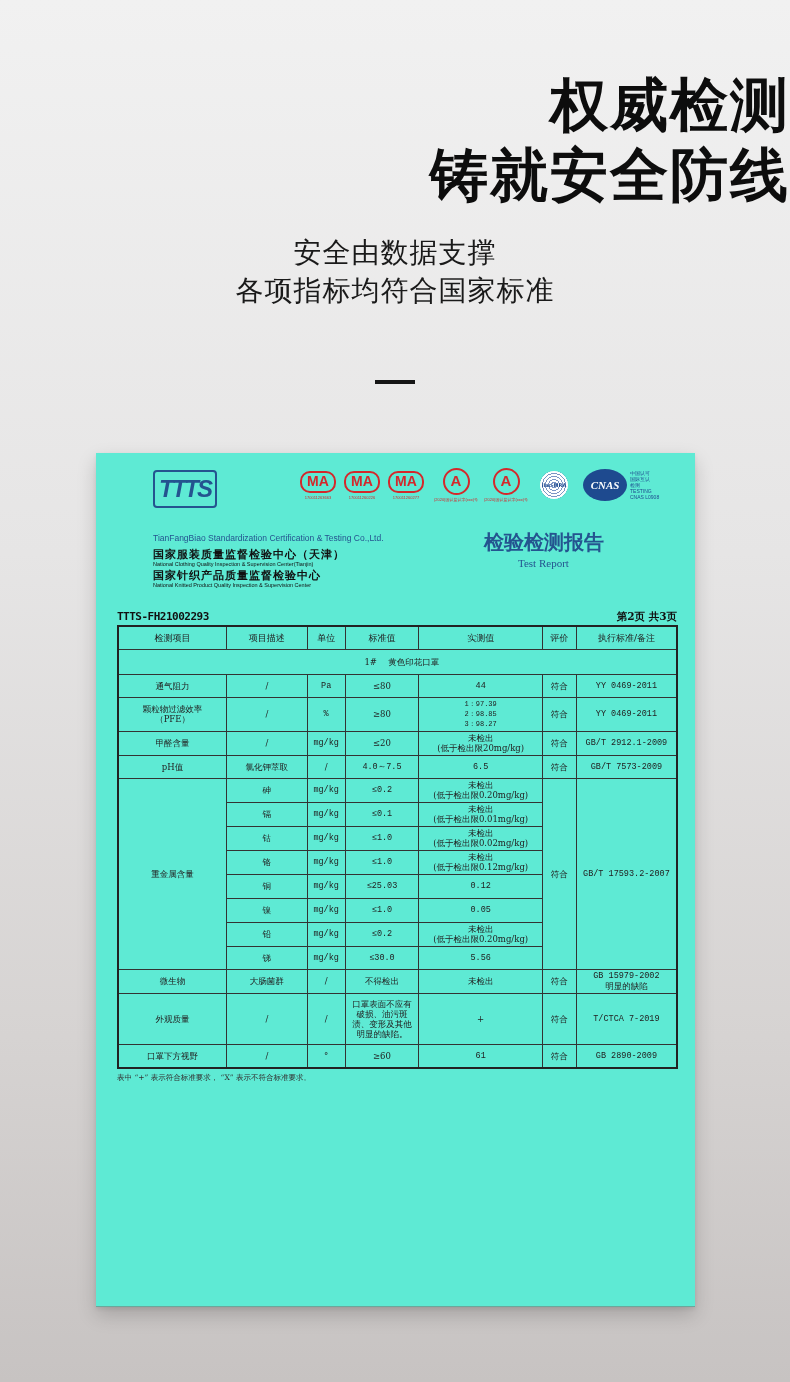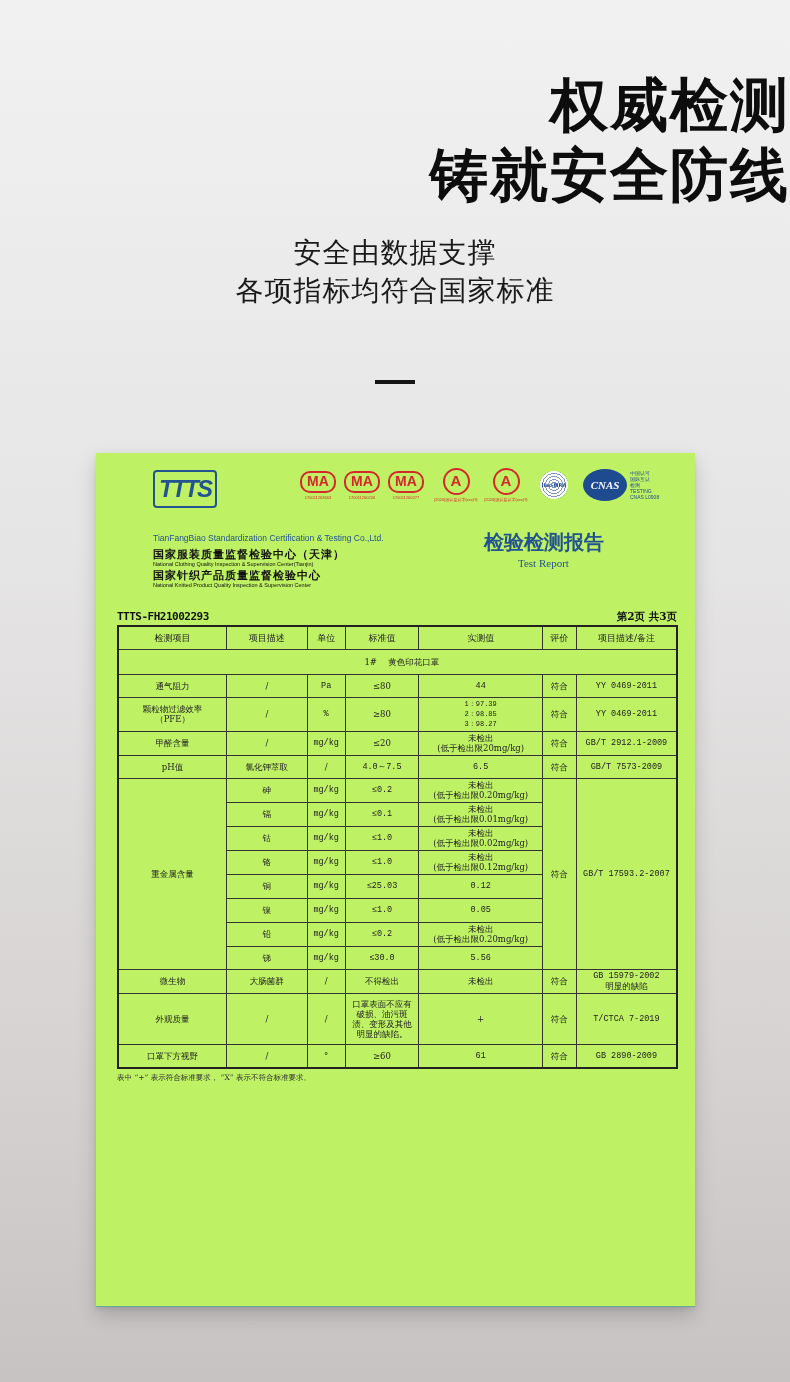--- a/index.html
+++ b/index.html
@@ -20,21 +20,21 @@
     position: absolute; left: 0; width: 790px; text-align: center;
     font-size: 28px; line-height: 40px; color: #1a1a1a; letter-spacing: 1px;
   }
   .hero-sub.l1 { top: 233px; }
   .hero-sub.l2 { top: 271px; }
   .divider {
     position: absolute; left: 375px; top: 380px; width: 40px; height: 4px; background: #151515;
   }
   .paper {
     position: absolute; left: 96px; top: 453px; width: 599px; height: 854px;
-    background: #bef264;
+    background: #5eead4;
     border-bottom: 1px solid #6aa79b;
     box-shadow: 0 8px 18px rgba(0,0,0,0.18), 0 2px 4px rgba(0,0,0,0.08);
   }
   
   .tts-logo {
     position: absolute; left: 57px; top: 17px; width: 64px; height: 38px;
     border: 2px solid #24548f; border-radius: 4px;
     display: flex; align-items: center; justify-content: center;
     color: #24548f; font-family: "Liberation Sans", sans-serif; font-style: italic;
     font-weight: bold; font-size: 24px; letter-spacing: -2px;
@@ -188,21 +188,21 @@
         <col style="width:101px">
     </colgroup>
     <tbody>
         <tr>
       <th>检测项目</th>
       <th>项目描述</th>
       <th>单位</th>
       <th>标准值</th>
       <th>实测值</th>
       <th>评价</th>
-      <th>项目描述/备注</th>
+      <th>执行标准/备注</th>
     </tr>
     <tr class="sample-row">
       <td colspan="7">
         <span class="sid">1#</span>
         <span>黄色印花口罩</span>
       </td>
     </tr>
 
     <tr style="height:23px">
       <td>通气阻力</td>

